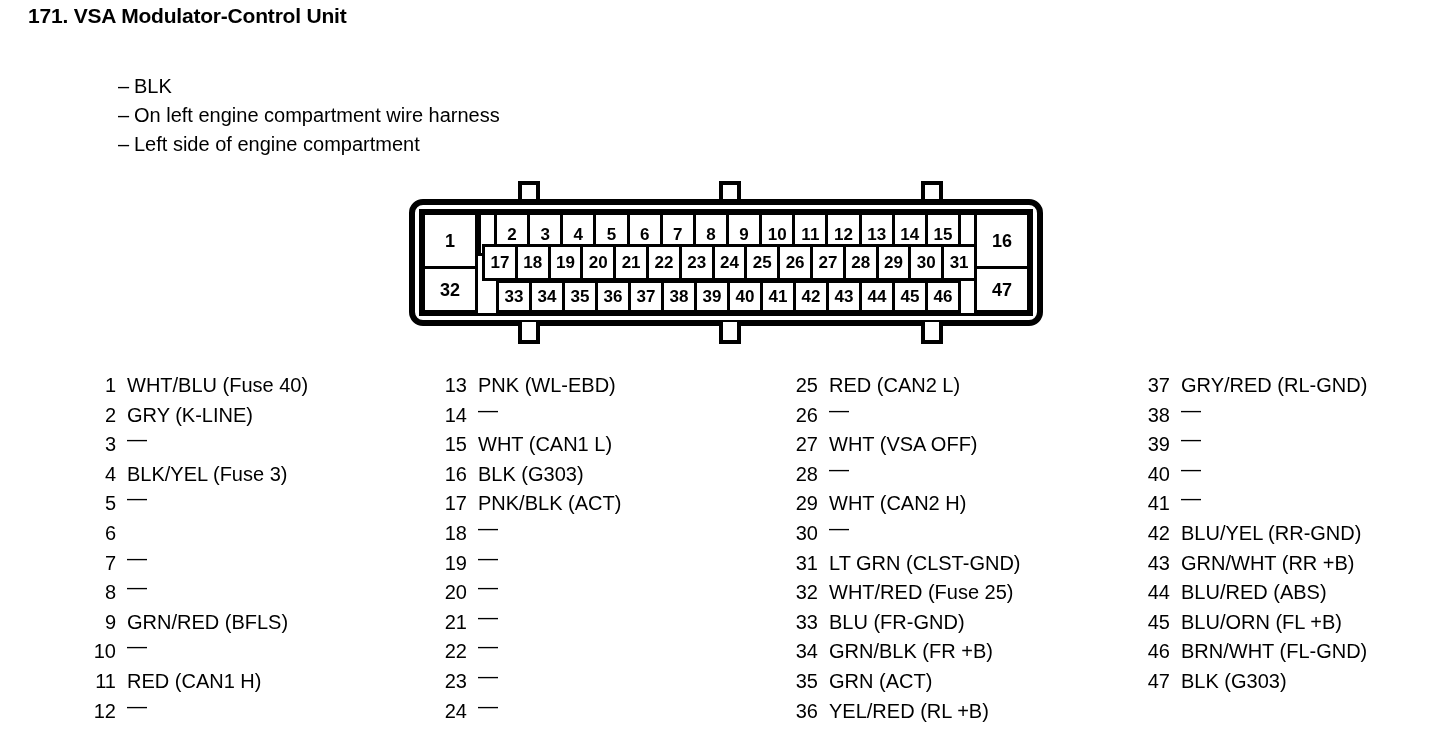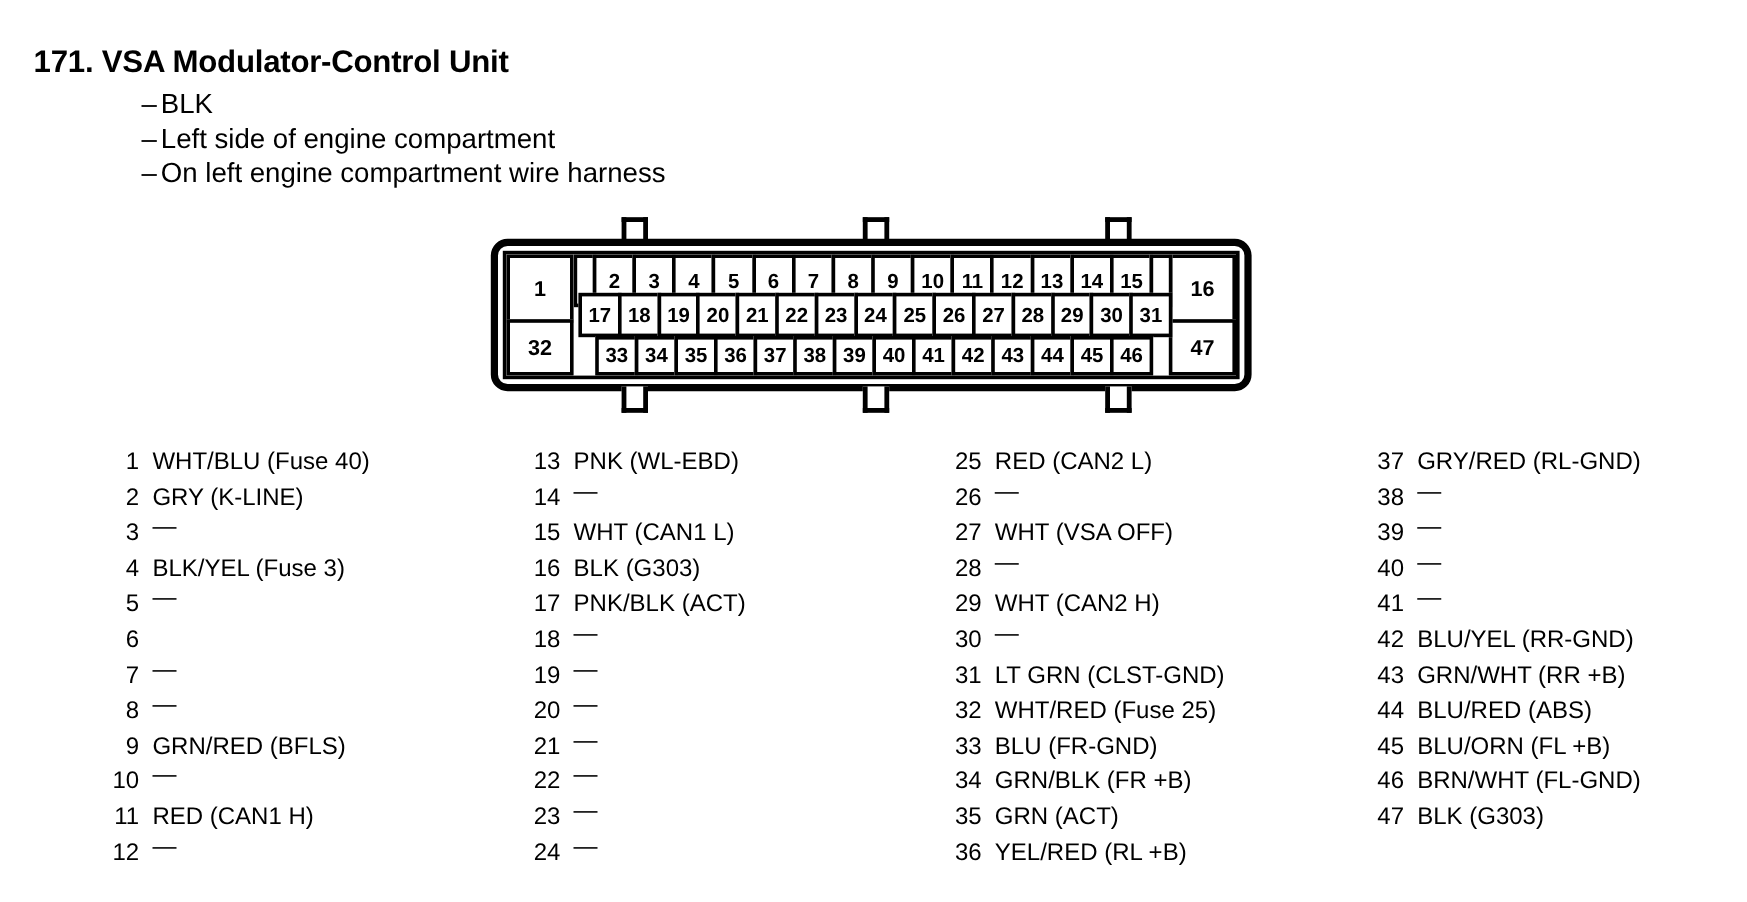--- a/index.html
+++ b/index.html
@@ -11,31 +11,31 @@
     width: 1456px; height: 752px;
     font-family: "Liberation Sans", sans-serif;
     color: #000000;
     position: relative;
     overflow: hidden;
   }
 
   
   #header { position: absolute; left: 0; top: 0; width: 1456px; }
   #title {
-    font-size: 26px;
+    font-size: 21px;
     font-weight: bold;
     letter-spacing: -0.2px;
     position: absolute;
-    left: 28px; top: 36px;
+    left: 28px; top: 4px;
     white-space: nowrap;
   }
   #bullets {
     position: absolute;
     left: 118px; top: 72px;
-    font-size: 23px;
+    font-size: 20px;
     line-height: 29px;
   }
   .bullet { white-space: nowrap; }
   .bullet .dash { display: inline-block; width: 16px; }
 
   
   #connector {
     position: absolute;
     left: 409px; top: 181px;
     width: 634px; height: 163px;
@@ -115,24 +115,24 @@
 </head>
 <body>
 
 <div id="header">
   <div id="title">171. VSA Modulator-Control Unit</div>
   <div id="bullets">
     <div class="bullet">
       <span class="dash">–</span><span>BLK</span>
     </div>
     <div class="bullet">
+      <span class="dash">–</span><span>On left engine compartment wire harness</span>
+    </div>
+    <div class="bullet">
       <span class="dash">–</span><span>Left side of engine compartment</span>
-    </div>
-    <div class="bullet">
-      <span class="dash">–</span><span>On left engine compartment wire harness</span>
     </div>
   </div>
 </div>
 
 <div id="connector">
   <div id="tabs-top" style="position: absolute; left: 0px; top: 0px; width: 634px; height: 24px;">
       <div class="tab top" style="left: 109px;"></div>
       <div class="tab top" style="left: 310px;"></div>
       <div class="tab top" style="left: 512px;"></div>
     </div>

